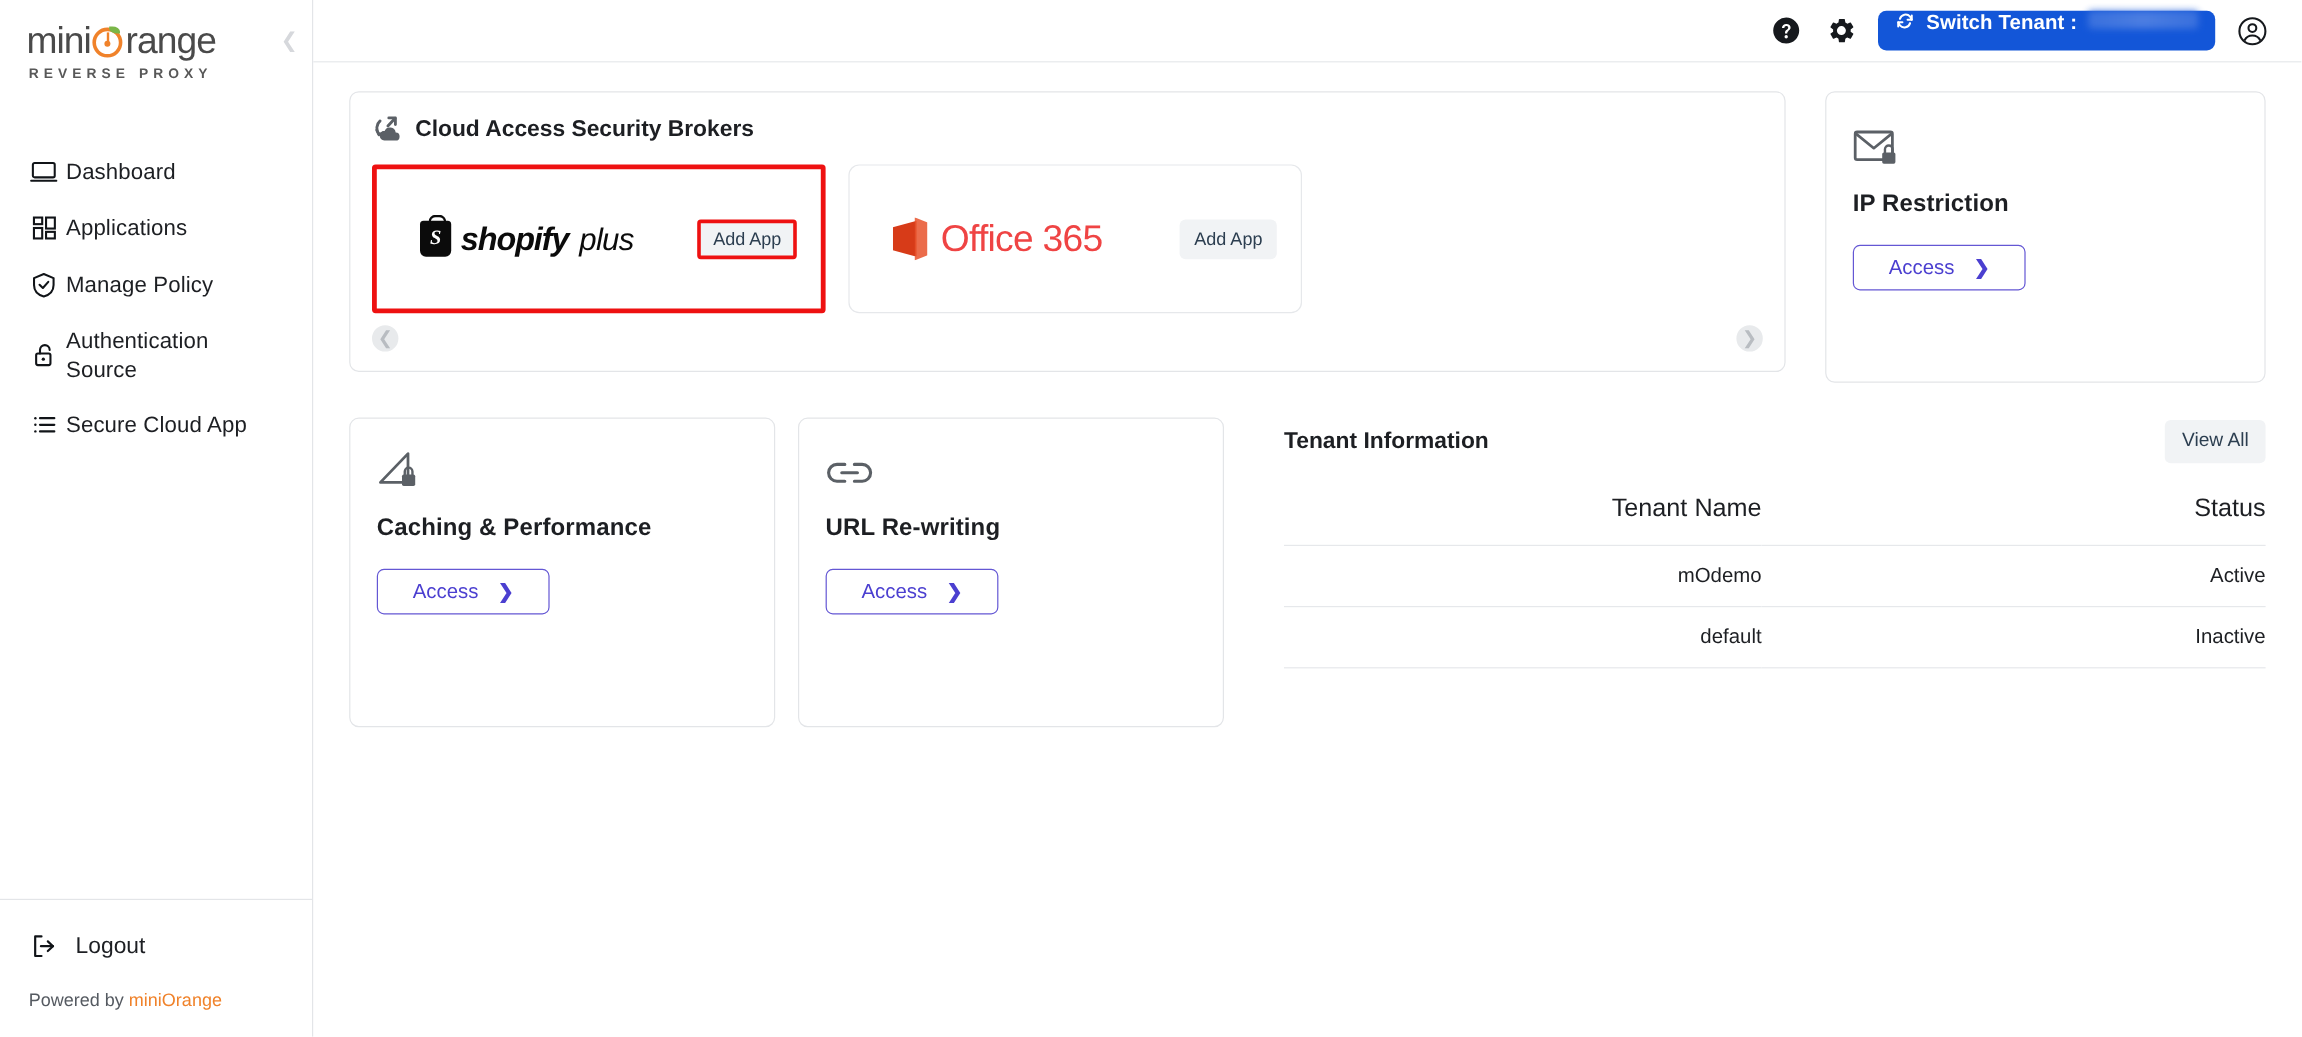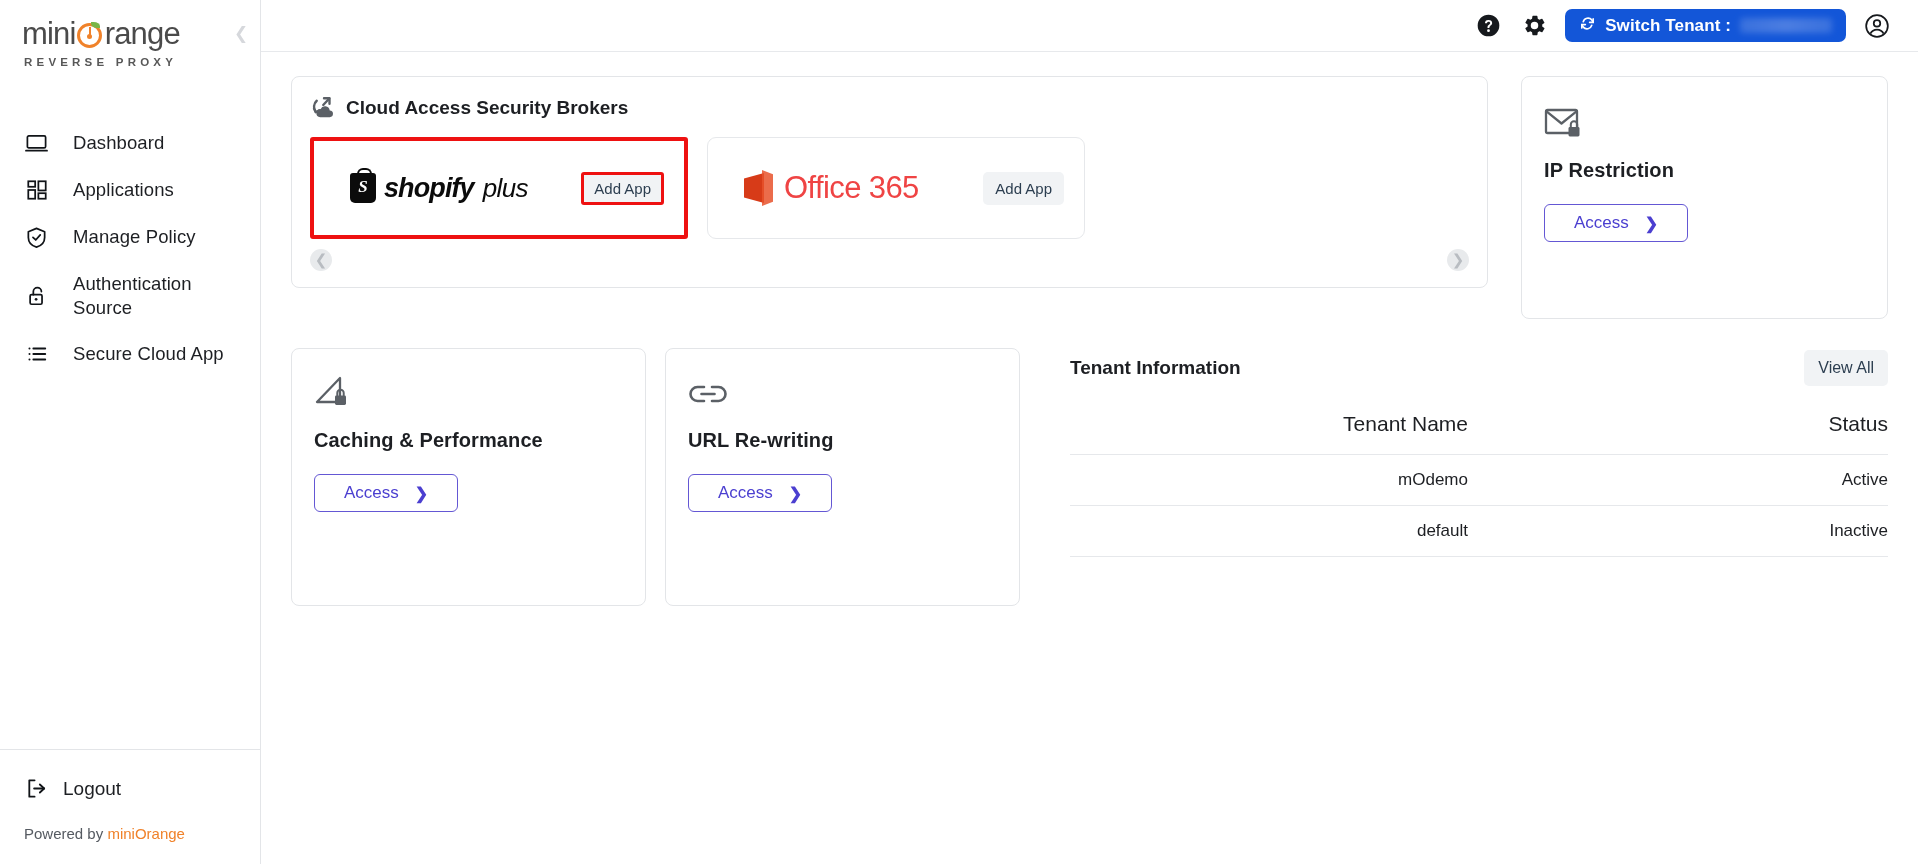--- a/index.html
+++ b/index.html
@@ -54,21 +54,21 @@
   }
   .collapse-btn {
     position: absolute; right: 8px; top: 22px;
     width: 22px; height: 22px;
     display: flex; align-items: center; justify-content: center;
     color: #d6d8dc; font-size: 17px; cursor: pointer; user-select: none;
   }
 
   .nav { margin-top: 52px; }
   .nav-item {
-    display: flex; align-items: center; gap: 24px;
+    display: flex; align-items: center; gap: 6px;
     padding: 11px 0 11px 24px; cursor: pointer;
     color: #1d1f23; font-size: 18.5px; line-height: 1.3;
   }
   .nav-icon {
     width: 25px; height: 25px; flex: 0 0 25px;
     display: flex; align-items: center; justify-content: center;
     color: #111418;
   }
   .nav-label { letter-spacing: 0.1px; }
 
@@ -90,21 +90,21 @@
     height: 52px; flex: 0 0 52px;
     display: flex; align-items: center; justify-content: flex-end;
     gap: 16px; padding: 0 26px 0 0;
     border-bottom: 1px solid #e7e9ec; background: #fff;
   }
   .icon-btn {
     width: 30px; height: 30px; display: flex; align-items: center;
     justify-content: center; cursor: pointer; color: #16191d;
   }
   .switch-tenant {
-    display: flex; align-items: center; gap: 9px;
+    display: flex; align-items: flex-start; gap: 9px;
     background: #1356d8; color: #ffffff;
     border-radius: 7px; padding: 0 14px; height: 33px;
     font-size: 17px; font-weight: 700; cursor: pointer; letter-spacing: 0.1px;
   }
   .switch-tenant .redacted {
     display: inline-block; width: 92px; height: 15px;
     border-radius: 3px;
     background: linear-gradient(90deg,#3b72de,#4f80e2,#3b72de);
     filter: blur(3px); opacity: 0.95;
   }
@@ -133,21 +133,21 @@
     background: #fff; padding: 16px 18px 14px 18px; position: relative;
   }
   .casb-head {
     display: flex; align-items: center; gap: 6px;
     font-size: 19px; font-weight: 700; color: #1d1f23; margin-bottom: 14px;
   }
   .casb-head .casb-icon { color: #5b6066; display: flex; }
 
   .app-tiles { display: flex; gap: 19px; }
   .app-tile {
-    width: 378px; height: 102px;
+    width: 378px; height: 124px;
     border: 1px solid #e6e8eb; border-radius: 9px;
     background: #fff; display: flex; align-items: center;
     padding: 0 20px 0 36px; gap: 0; position: relative;
   }
   .app-tile.highlighted {
     border: 4px solid #ee1111; border-radius: 3px;
   }
   .tile-logo { flex: 1 1 auto; display: flex; align-items: center; }
   .add-app {
     background: #f1f3f5; color: #2c3e50;

